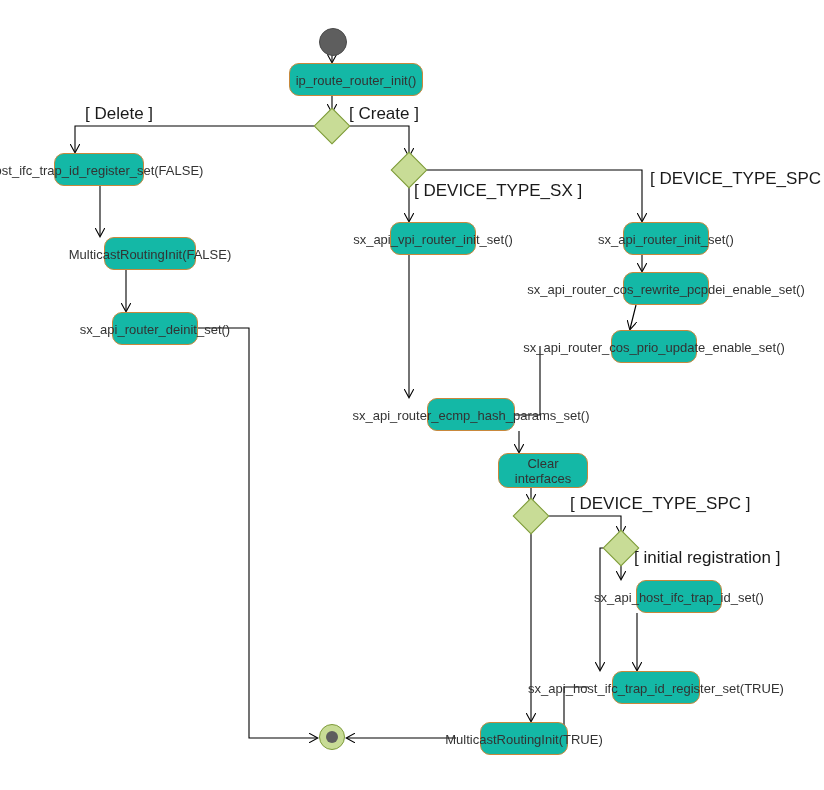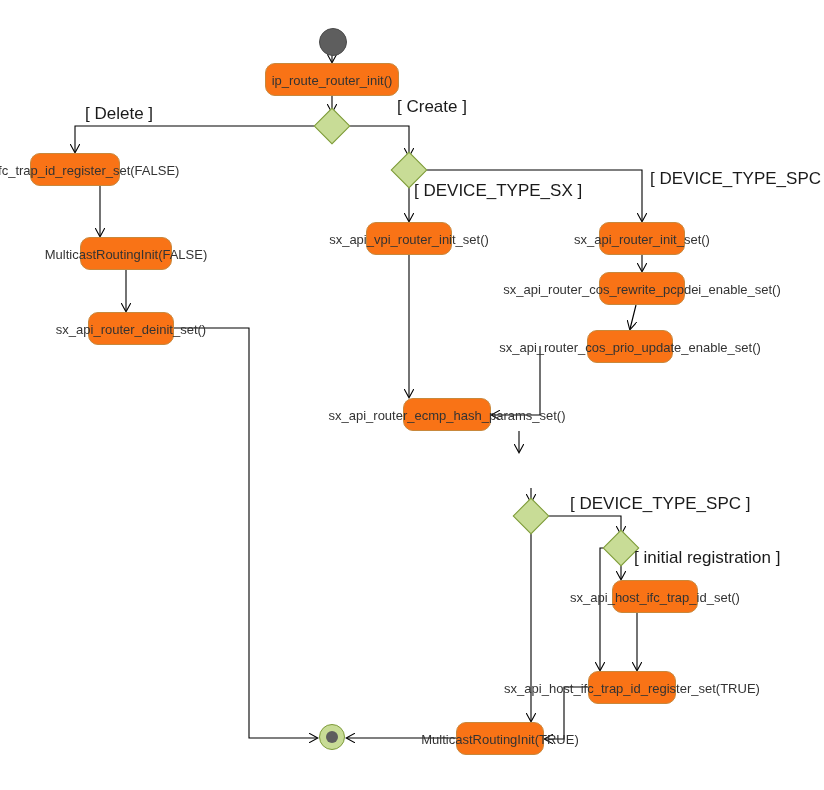--- a/index.html
+++ b/index.html
@@ -24,24 +24,25 @@
     top: 0;
     width: 824px;
     height: 790px;
     pointer-events: none;
   }
   .node {
     position: absolute;
     box-sizing: border-box;
     border: 1px solid #C8883C;
     border-radius: 10px;
-    background: #f97316;
+    background: #14b8a6;
     display: flex;
     align-items: center;
     justify-content: center;
+    margin-left: 24px;
   }
   .node .label {
     position: absolute;
     left: 50%;
     top: 50%;
     transform: translate(-50%, -50%);
     white-space: nowrap;
     font-size: 13px;
     line-height: 15px;
     color: #333333;
@@ -184,20 +185,23 @@
   </div>
 
   <div class="node" style="left:587px; top:330px; width:86px; height:33px;">
     <span class="label">sx_api_router_cos_prio_update_enable_set()</span>
   </div>
 
   <div class="node" style="left:403px; top:398px; width:88px; height:33px;">
     <span class="label">sx_api_router_ecmp_hash_params_set()</span>
   </div>
 
+  <div class="node two-line" style="left:474px; top:453px; width:90px; height:35px;">
+    <span class="label">Clear interfaces</span>
+  </div>
 
   <div class="node" style="left:612px; top:580px; width:86px; height:33px;padding-left:32px;">
     <span class="label">sx_api_host_ifc_trap_id_set()</span>
   </div>
 
   <div class="node" style="left:588px; top:671px; width:88px; height:33px;">
     <span class="label">sx_api_host_ifc_trap_id_register_set(TRUE)</span>
   </div>
 
   <div class="node" style="left:456px; top:722px; width:88px; height:33px;">
@@ -207,19 +211,19 @@
   <div class="diamond" style="left:319px; top:113px;"></div>
   <div class="diamond" style="left:396px; top:157px;"></div>
   <div class="diamond" style="left:518px; top:503px;"></div>
   <div class="diamond" style="left:608px; top:535px;"></div>
 
   <div class="end-node" style="left:319px; top:724px;">
     <span class="inner"></span>
   </div>
 
   <span class="guard" style="left:85px; top:107px;">[ Delete ]</span>
-  <span class="guard" style="left:349px; top:100px;margin-left:48px;">[ Create ]</span>
+  <span class="guard" style="left:349px; top:107px;">[ Create ]</span>
   <span class="guard" style="left:414px; top:184px;">[ DEVICE_TYPE_SX ]</span>
   <span class="guard" style="left:650px; top:172px;">[ DEVICE_TYPE_SPC ]</span>
   <span class="guard" style="left:570px; top:497px;">[ DEVICE_TYPE_SPC ]</span>
   <span class="guard" style="left:634px; top:551px;">[ initial registration ]</span>
 
 </div>
 
 </body></html>

